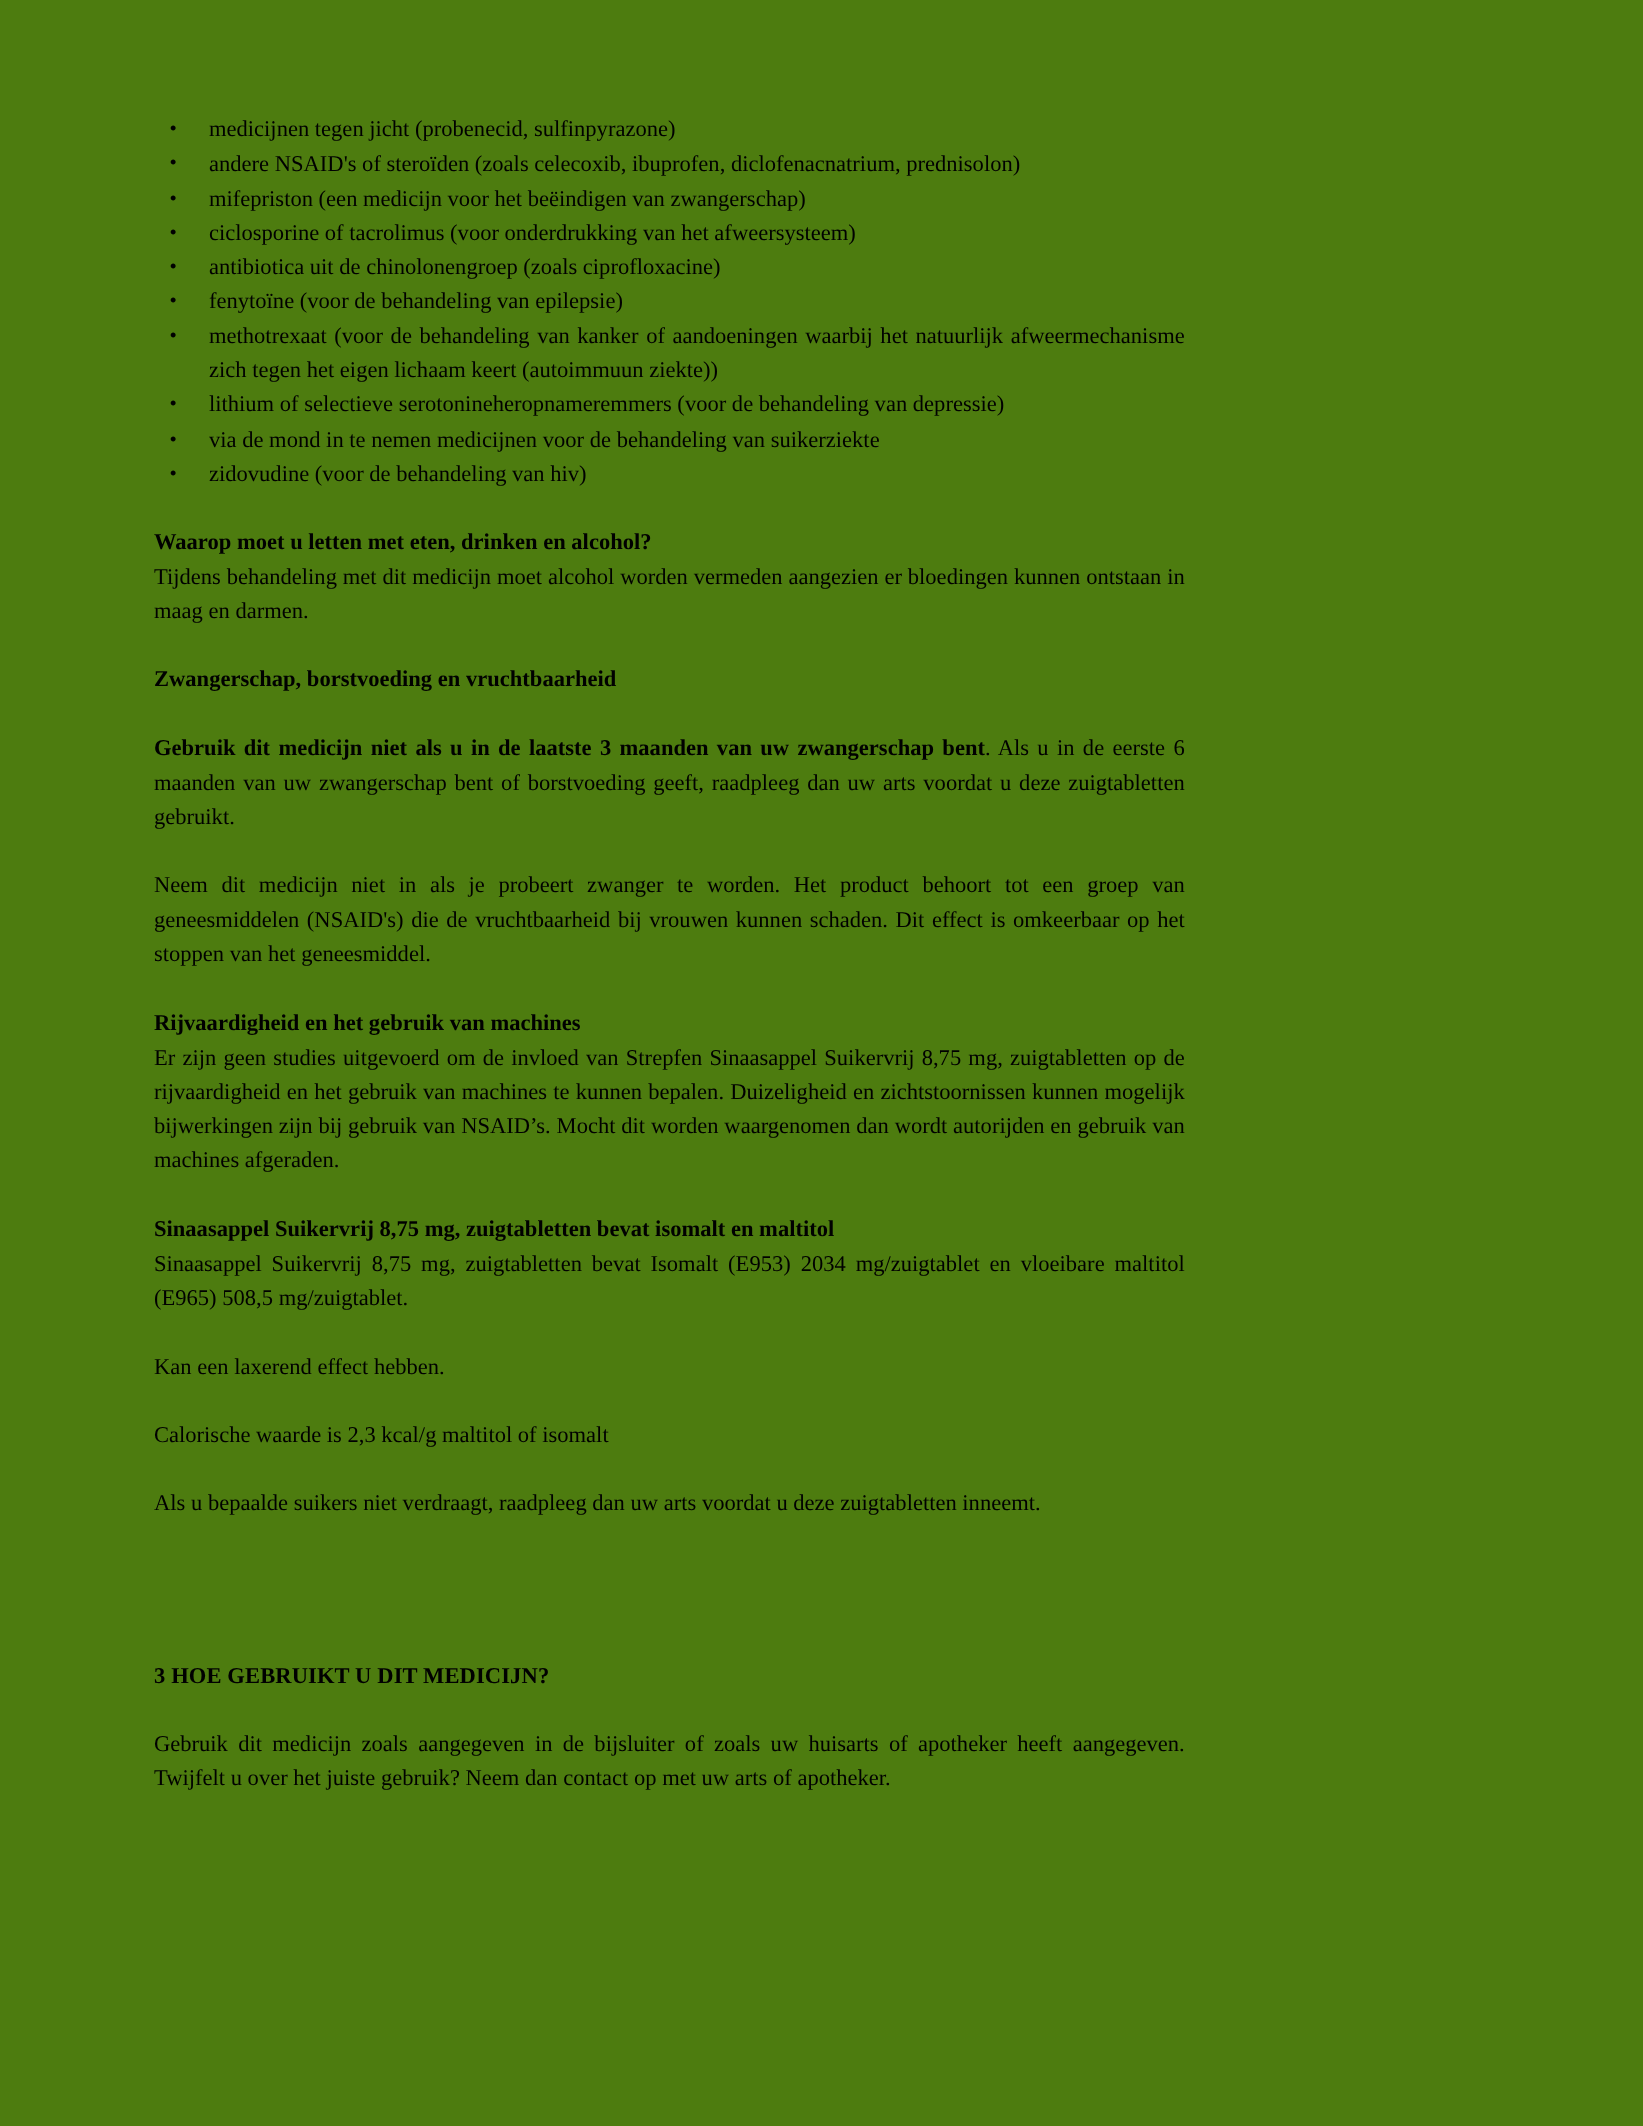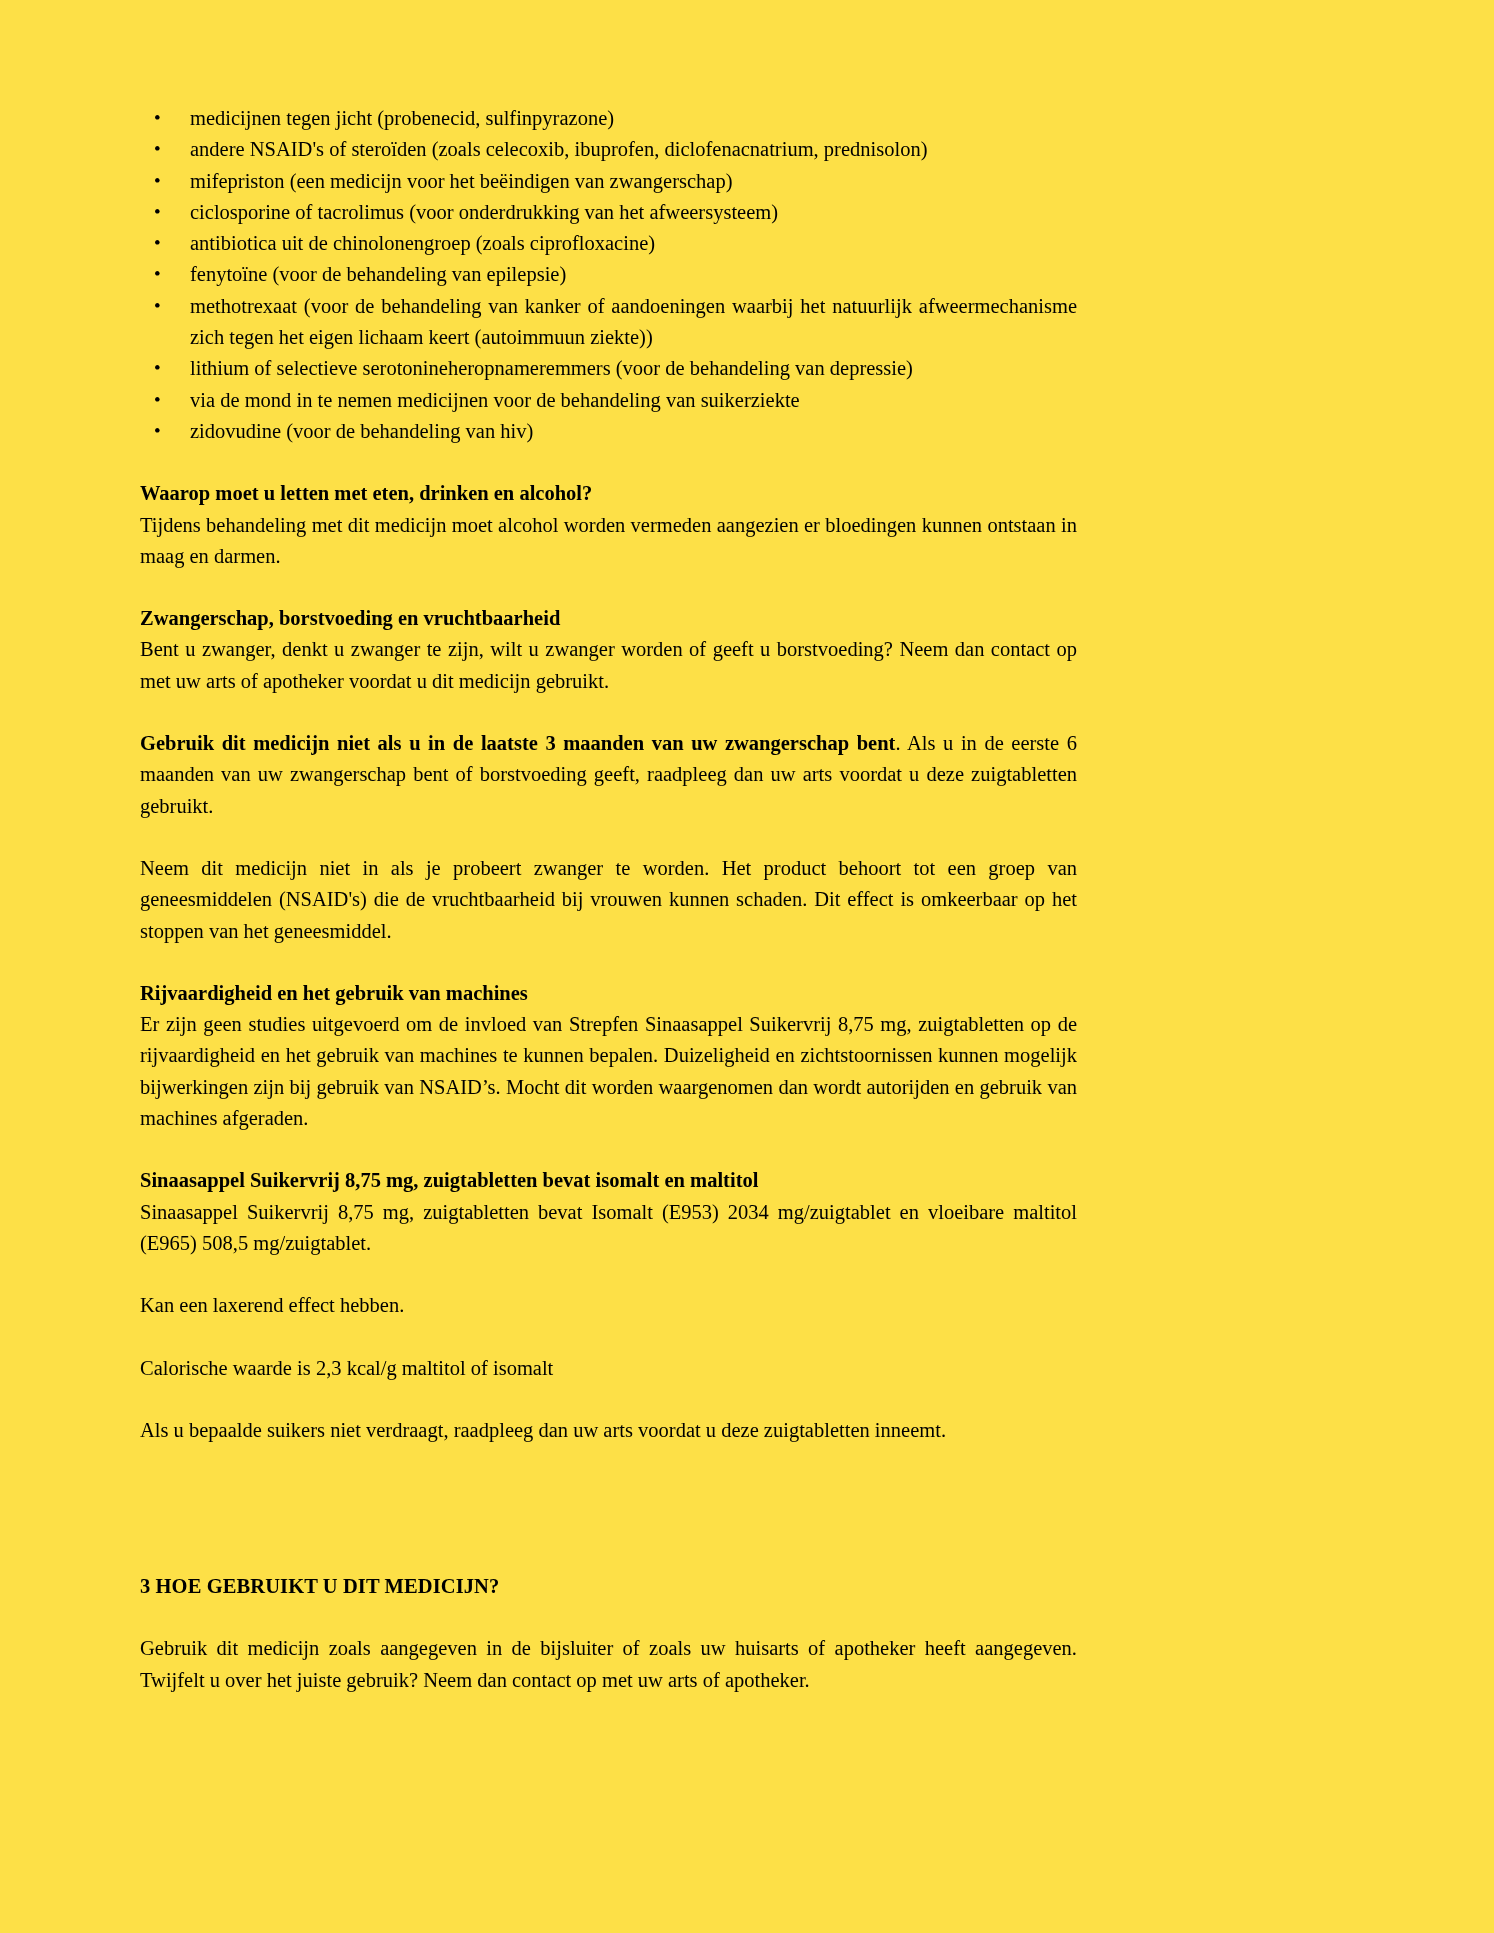--- a/index.html
+++ b/index.html
@@ -4,21 +4,21 @@
 <style>
   html, body {
     margin: 0;
     padding: 0;
     background: #ffffff;
   }
   .page {
     position: relative;
     width: 1494px;
     height: 1933px;
-    background: #fde047;
+    background: #4d7c0f;
     box-sizing: border-box;
     padding: 0;
     overflow: hidden;
   }
   .content {
     position: absolute;
     left: 140px;
     top: 103px;
     width: 937px;
     font-family: "Liberation Serif", "DejaVu Serif", serif;
@@ -115,21 +115,20 @@
     </ul>
 
     <div class="gap-md"></div>
 
     <p class="para h-bold">Waarop moet u letten met eten, drinken en alcohol?</p>
     <p class="para">Tijdens behandeling met dit medicijn moet alcohol worden vermeden aangezien er bloedingen kunnen ontstaan in maag en darmen.</p>
 
     <div class="gap-md"></div>
 
     <p class="para h-bold">Zwangerschap, borstvoeding en vruchtbaarheid</p>
-    <p class="para">Bent u zwanger, denkt u zwanger te zijn, wilt u zwanger worden of geeft u borstvoeding? Neem dan contact op met uw arts of apotheker voordat u dit medicijn gebruikt.</p>
 
     <div class="gap-md"></div>
 
     <p class="para"><span class="runin-bold">Gebruik dit medicijn niet als u in de laatste 3 maanden van uw zwangerschap bent</span><span>. Als u in de eerste 6 maanden van uw zwangerschap bent of borstvoeding geeft, raadpleeg dan uw arts voordat u deze zuigtabletten gebruikt.</span></p>
 
     <div class="gap-md"></div>
 
     <p class="para">Neem dit medicijn niet in als je probeert zwanger te worden. Het product behoort tot een groep van geneesmiddelen (NSAID's) die de vruchtbaarheid bij vrouwen kunnen schaden. Dit effect is omkeerbaar op het stoppen van het geneesmiddel.</p>
 
     <div class="gap-md"></div>

